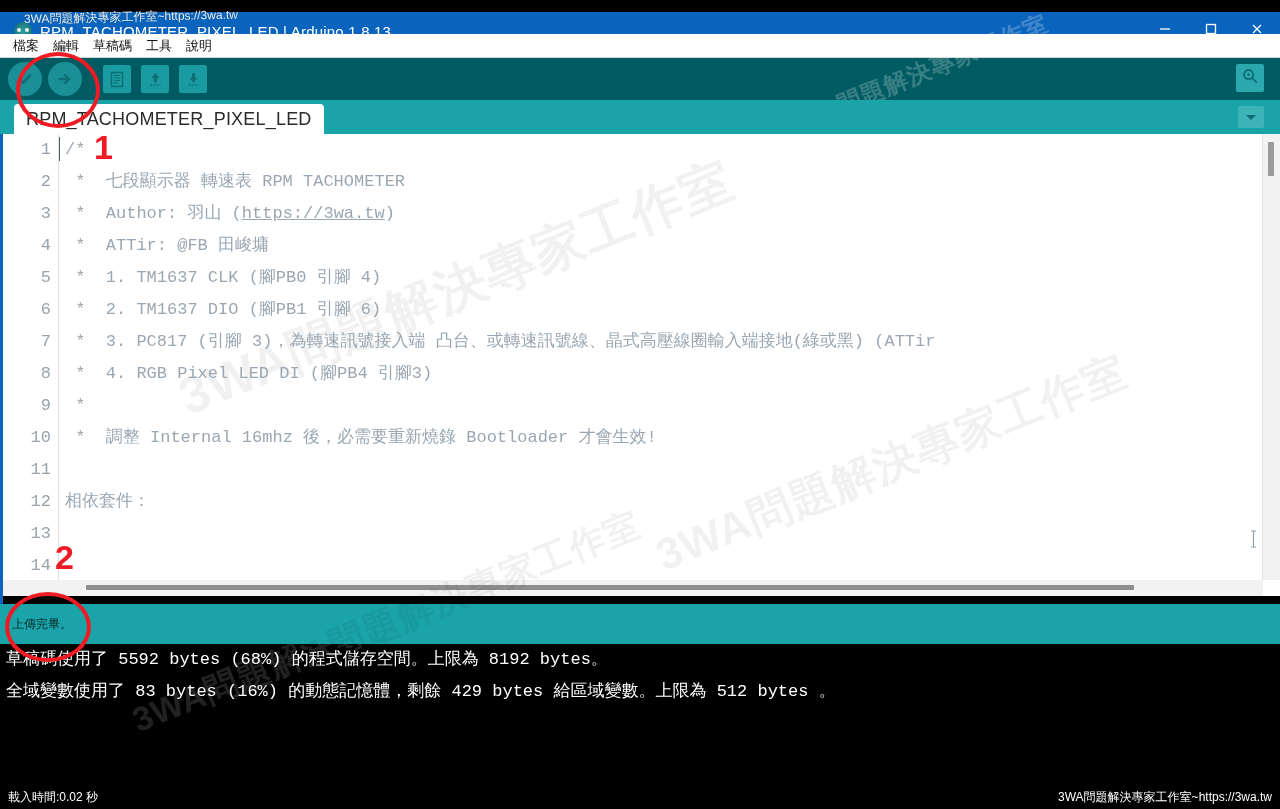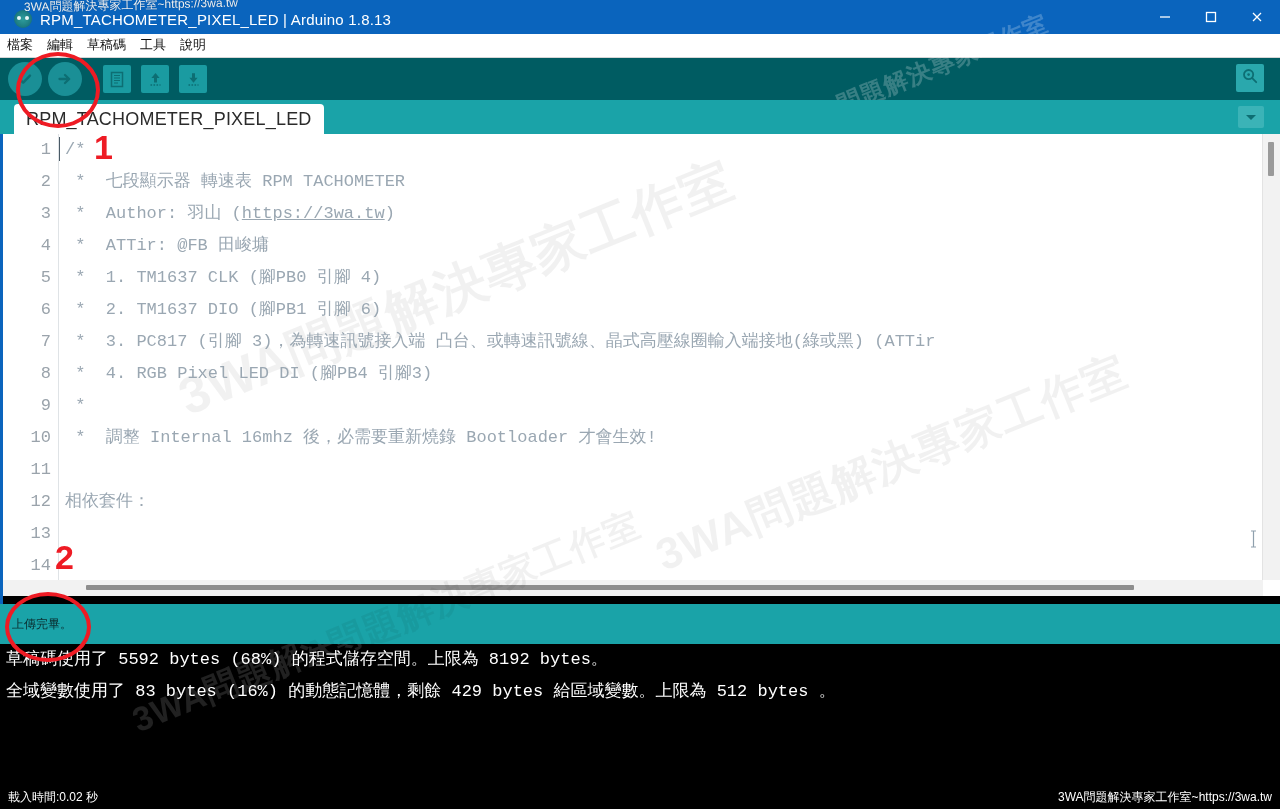--- a/index.html
+++ b/index.html
@@ -6,21 +6,21 @@
   body{
     width:1280px;height:809px;overflow:hidden;
     font-family:"Liberation Sans","DejaVu Sans",sans-serif;
     background:#000;
     -webkit-font-smoothing:none;
   }
   .app{position:relative;width:1280px;height:809px;overflow:hidden;background:#000;}
 
   
   .titlebar{
-    position:absolute;left:0;top:0;width:1280px;height:34px;
+    position:absolute;left:0;top:12px;width:1280px;height:34px;
     background:#0a64bd;
     display:flex;align-items:center;
   }
   .tb-icon{
     width:18px;height:18px;margin-left:14px;margin-right:8px;margin-top:4px;
     border-radius:50%;
     background:radial-gradient(circle at 50% 50%, #2f9e9e 0%, #1d7d82 60%, #0d5b60 100%);
     position:relative;flex:none;
   }
   .tb-icon:before,.tb-icon:after{
@@ -44,21 +44,21 @@
     font-size:12px;white-space:nowrap;letter-spacing:0px;
     transform:rotate(-1.2deg);transform-origin:left center;
     text-shadow:0 0 1px rgba(0,0,0,.35);
     pointer-events:none;
   }
 
   
   .menubar{
     position:absolute;left:0;top:34px;width:1280px;height:24px;
     background:#ffffff;border-bottom:1px solid #d6d6d6;
-    display:flex;align-items:flex-start;padding-left:0;box-sizing:border-box;
+    display:flex;align-items:center;padding-left:6px;box-sizing:border-box;
   }
   .menuitem{
     font-size:13px;color:#111;padding:2px 7px;white-space:nowrap;
   }
 
   
   .toolbar{
     position:absolute;left:0;top:58px;width:1280px;height:42px;
     background:#005c62;
   }

